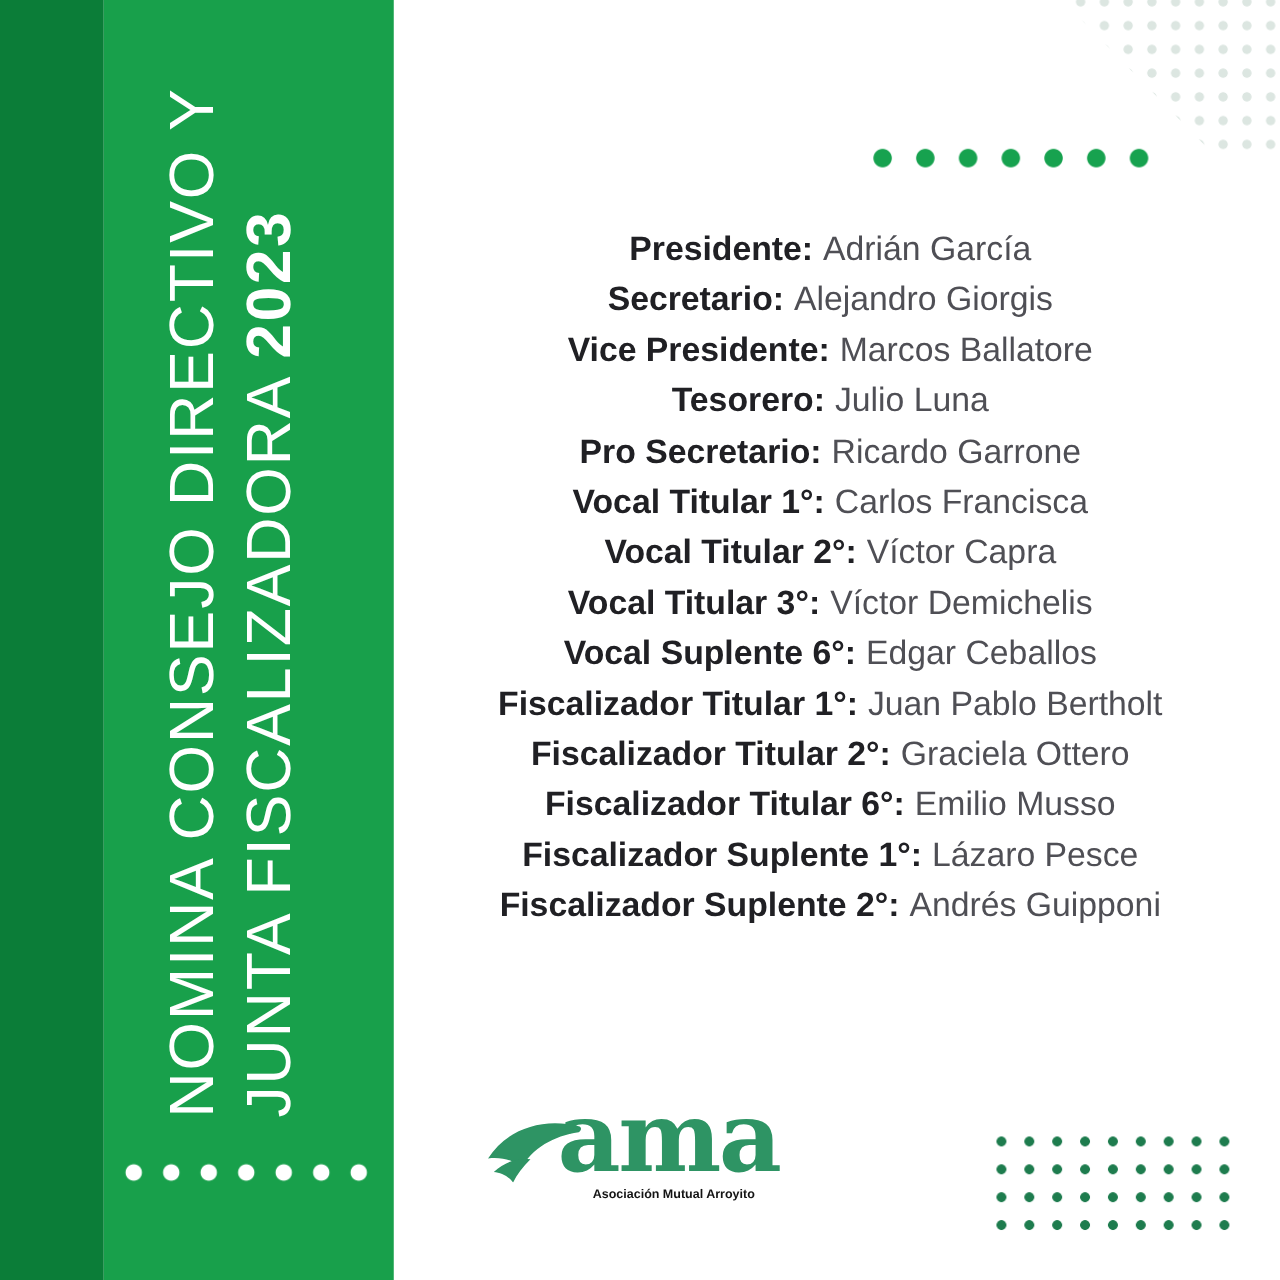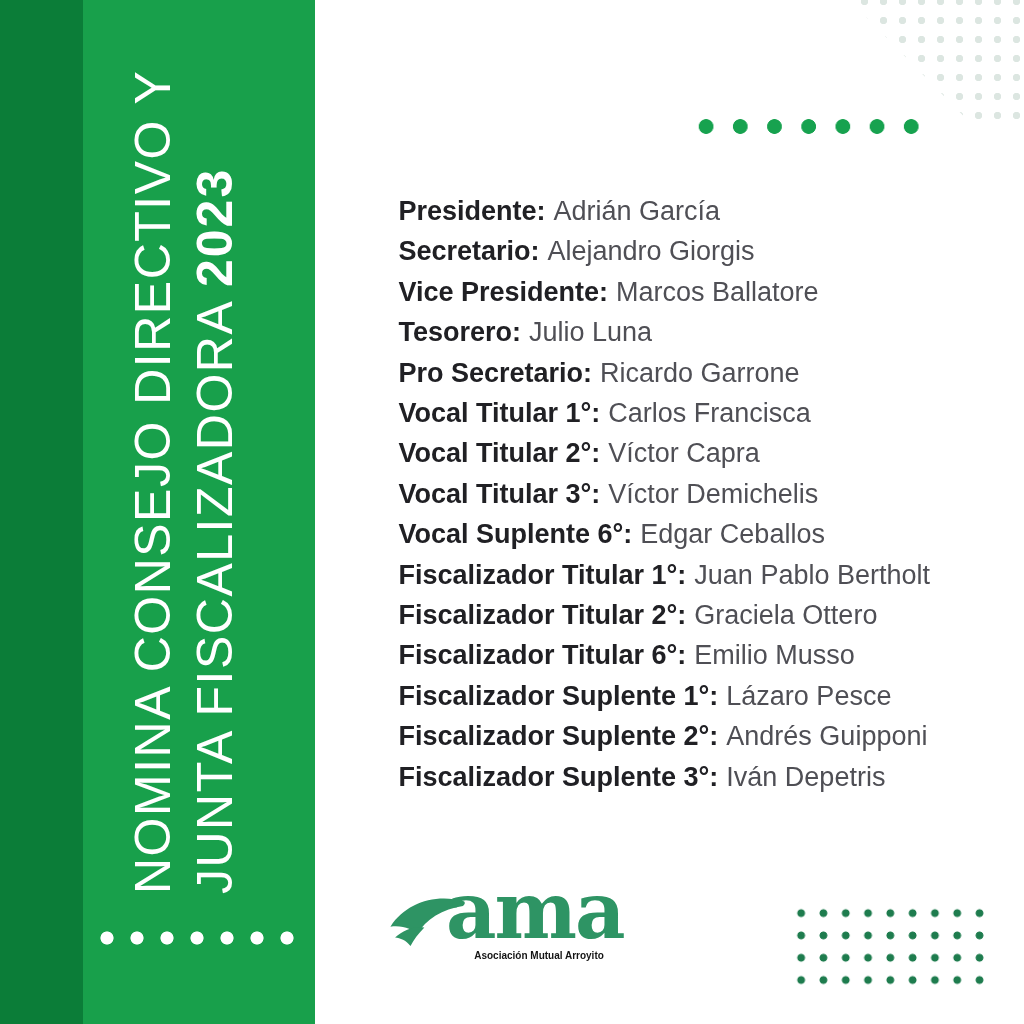--- a/index.html
+++ b/index.html
@@ -63,22 +63,22 @@
 
   
   .grid-bottom {
     position: absolute; left: 790px; top: 902px; width: 201px; height: 90px;
     background-image: radial-gradient(circle, #1e7c4e 3.6px, rgba(30,124,78,0) 4.2px);
     background-size: 22.3px 22.3px;
   }
 
   
   .roster {
-    position: absolute; right: 94px; top: 191px;
-    text-align: left;
+    position: absolute; right: 94px; top: 179px;
+    text-align: center;
   }
   .roster .row {
     font-size: 27px;
     line-height: 40.4px;
     white-space: nowrap;
   }
   .roster .lbl {
     font-weight: 700;
     color: #202024;
     margin-right: 8px;
@@ -142,21 +142,20 @@
     <div class="row"><span class="lbl">Pro Secretario:</span><span class="nm">Ricardo Garrone</span></div>
     <div class="row"><span class="lbl">Vocal Titular 1°:</span><span class="nm">Carlos Francisca</span></div>
     <div class="row"><span class="lbl">Vocal Titular 2°:</span><span class="nm">Víctor Capra</span></div>
     <div class="row"><span class="lbl">Vocal Titular 3°:</span><span class="nm">Víctor Demichelis</span></div>
     <div class="row"><span class="lbl">Vocal Suplente 6°:</span><span class="nm">Edgar Ceballos</span></div>
     <div class="row"><span class="lbl">Fiscalizador Titular 1°:</span><span class="nm">Juan Pablo Bertholt</span></div>
     <div class="row"><span class="lbl">Fiscalizador Titular 2°:</span><span class="nm">Graciela Ottero</span></div>
     <div class="row"><span class="lbl">Fiscalizador Titular 6°:</span><span class="nm">Emilio Musso</span></div>
     <div class="row"><span class="lbl">Fiscalizador Suplente 1°:</span><span class="nm">Lázaro Pesce</span></div>
     <div class="row"><span class="lbl">Fiscalizador Suplente 2°:</span><span class="nm">Andrés Guipponi</span></div>
-    <div class="row"><span class="lbl">Fiscalizador Suplente 3°:</span><span class="nm">Iván Depetris</span></div>
   </div>
 
   <div class="logo">
     <svg class="swoosh" viewBox="0 0 100 70" xmlns="http://www.w3.org/2000/svg" aria-hidden="true">
       <path fill="#2e9464" d="M0,45 C20,14 58,2 95,12 C97,13 97,16 94,18 C68,22 46,34 34,56 C30,48 16,43 0,45 Z"></path>
       <path fill="#2e9464" d="M6,59 C17,49 30,44 44,46 C36,54 30,62 26,70 C20,62 13,60 6,59 Z"></path>
     </svg>
     <div class="wordmark">ama</div>
     <div class="tagline">Asociación Mutual Arroyito</div>
   </div>

